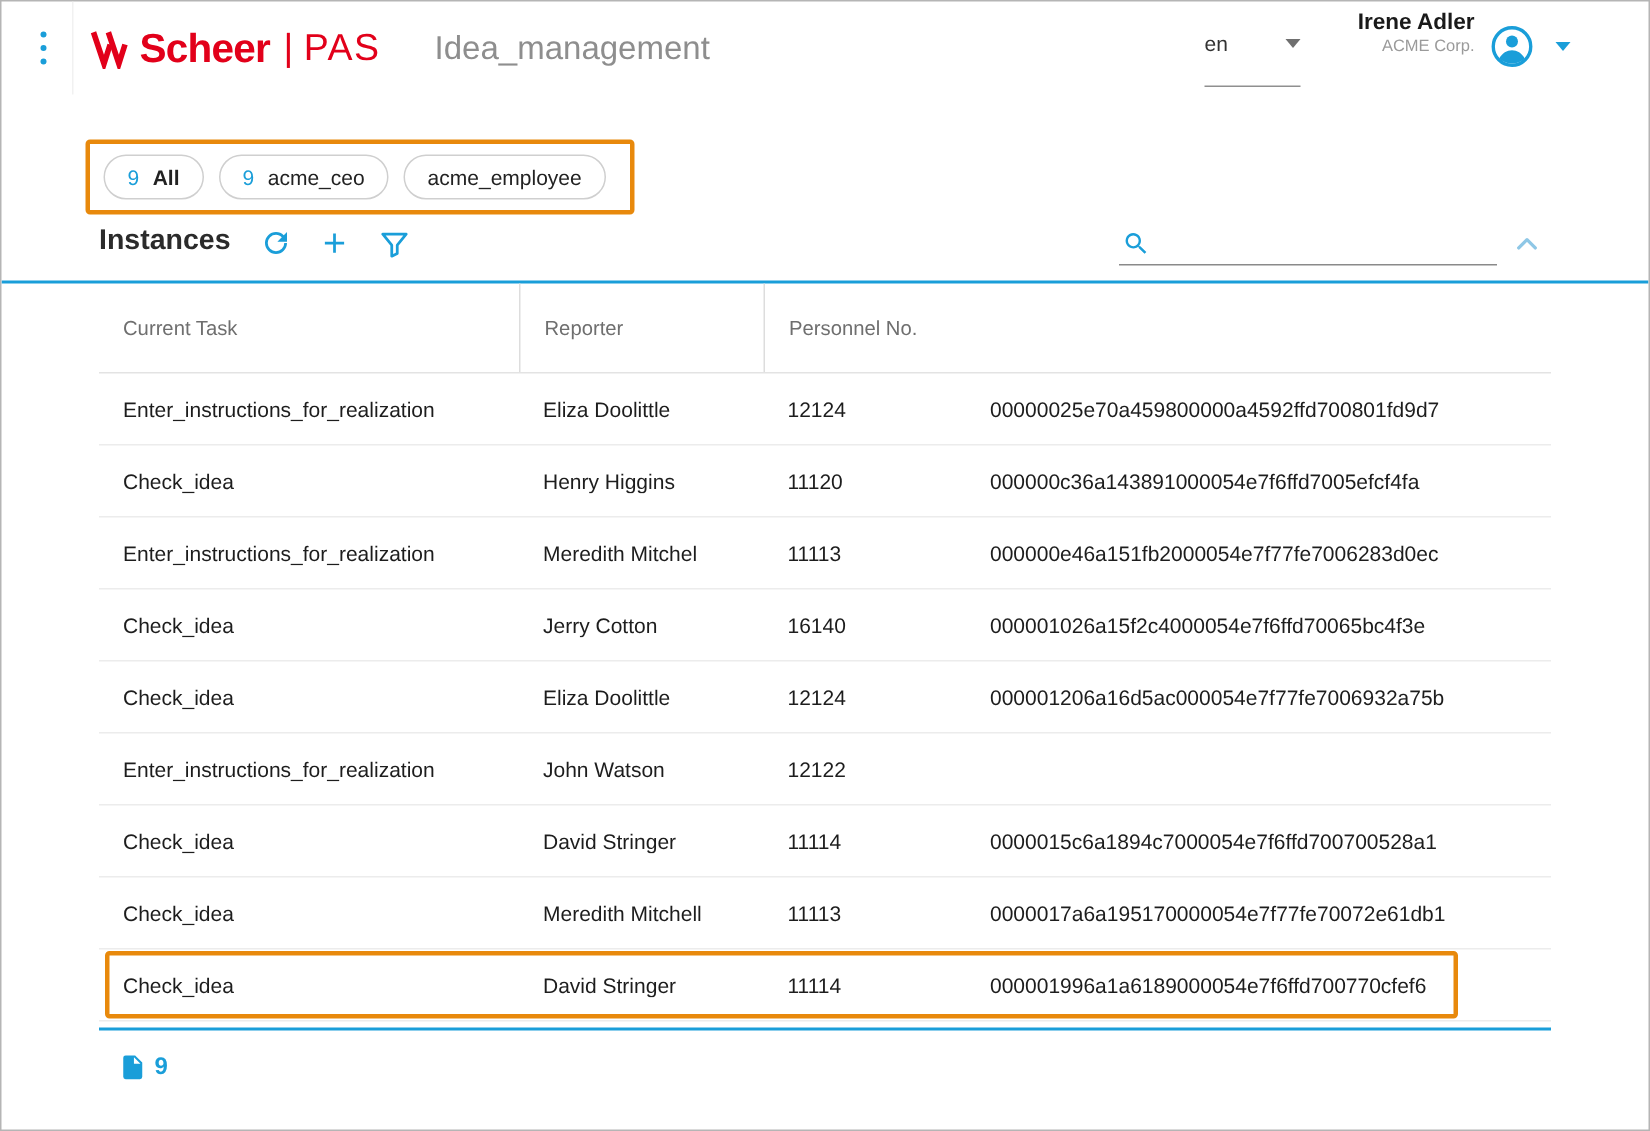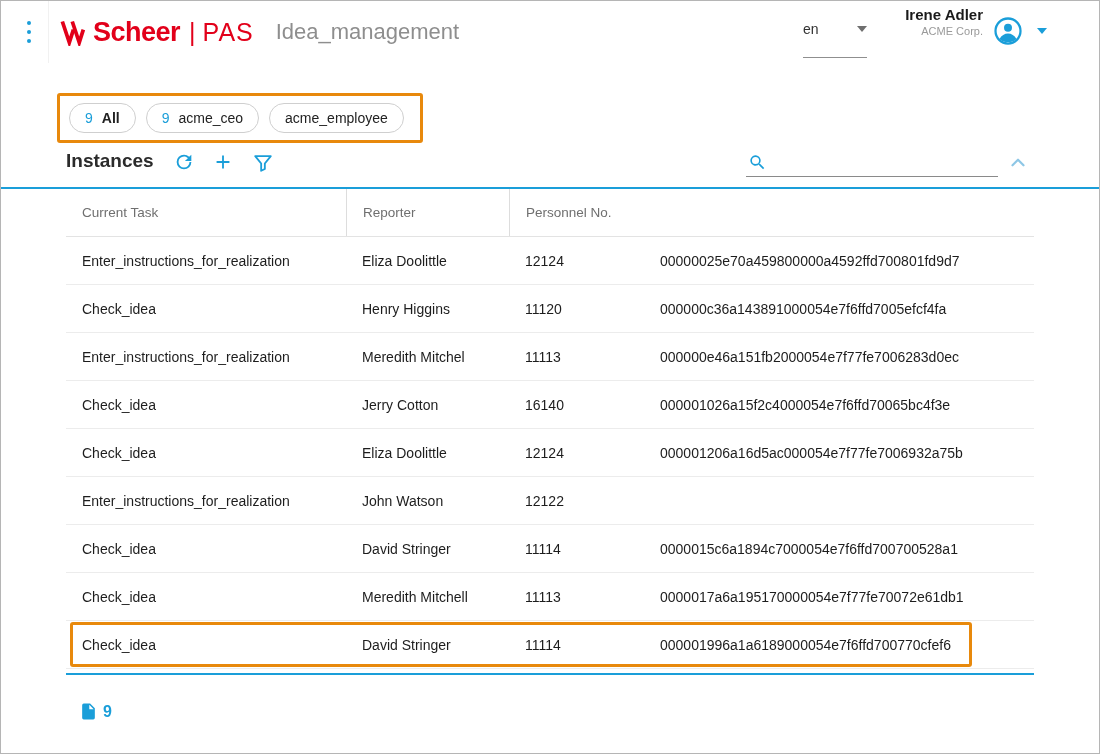--- a/index.html
+++ b/index.html
@@ -15,21 +15,21 @@
   }
   
   .kebab{position:absolute;left:18px;top:20px;width:20px;height:26px;cursor:pointer;}
   .kebab i{display:block;width:4px;height:4px;border-radius:50%;background:var(--accent);margin:0 auto 5px;}
   .rail-divider{position:absolute;left:47px;top:0;width:1px;height:62px;background:#f1f1f1;}
   .logo{position:absolute;left:58px;top:12px;display:flex;align-items:center;height:38px;}
   .logo .mark{width:30px;height:28px;margin-right:4px;}
   .brand-name{font-size:27px;font-weight:700;color:var(--brand-red);letter-spacing:-0.5px;}
   .brand-divider{font-size:25px;font-weight:300;color:var(--brand-red);margin:0 7px 0 9px;}
   .brand-product{font-size:25px;font-weight:400;color:var(--brand-red);letter-spacing:1px;}
-  .page-title{margin-left:22px;font-size:22px;color:#8e8e8e;font-weight:400;}
+  .page-title{margin-left:36px;font-size:22px;color:#8e8e8e;font-weight:400;}
   .lang-select{
     position:absolute;right:232px;top:20px;width:64px;display:flex;align-items:center;
     border-bottom:1px solid #8f8f8f;padding-bottom:20px;cursor:pointer;
   }
   .lang-value{font-size:14px;color:#333;}
   .caret-down{width:0;height:0;border-left:5px solid transparent;border-right:5px solid transparent;border-top:6px solid #6f6f6f;margin-left:auto;}
   .user-block{position:absolute;right:116px;top:4px;text-align:right;}
   .user-name{font-size:15px;font-weight:700;color:#1a1a1a;line-height:19px;}
   .user-org{font-size:11px;color:#9a9a9a;line-height:14px;}
   .avatar{position:absolute;right:76px;top:15px;width:30px;height:30px;cursor:pointer;}
@@ -56,21 +56,21 @@
     position:absolute;left:745px;top:146px;width:252px;height:30px;
     display:flex;align-items:flex-end;border-bottom:1px solid #8a8a8a;
   }
   .search-box svg{width:19px;height:19px;margin:0 6px 4px 2px;}
   .search-input{border:none;outline:none;flex:1;height:24px;font-size:14px;color:#333;background:transparent;}
   .collapse-chevron{position:absolute;left:1006px;top:151px;width:22px;height:22px;cursor:pointer;}
   .section-divider-top{position:absolute;left:0;right:0;top:186px;height:2px;background:var(--accent);}
   
   .table{position:absolute;left:65px;right:65px;top:188px;}
   .thead,.tr{display:grid;grid-template-columns:280px 163px 135px 1fr;}
-  .thead{height:48px;border-bottom:1px solid #e3e3e3;}
+  .thead{height:60px;border-bottom:1px solid #e3e3e3;}
   .th{
     display:flex;align-items:center;height:100%;padding-left:16px;
     font-size:13.5px;color:#6f6f6f;
   }
   .th + .th{border-left:1px solid #ddd;}
   .tr{height:48px;align-items:center;border-bottom:1px solid #ececec;position:relative;cursor:pointer;}
   .td{padding-left:16px;font-size:14px;color:#1d1d1d;white-space:nowrap;overflow:hidden;}
   .row-annotation{
     position:absolute;left:4px;right:62px;top:1px;bottom:1px;
     border:3px solid var(--annotation);border-radius:3px;pointer-events:none;

